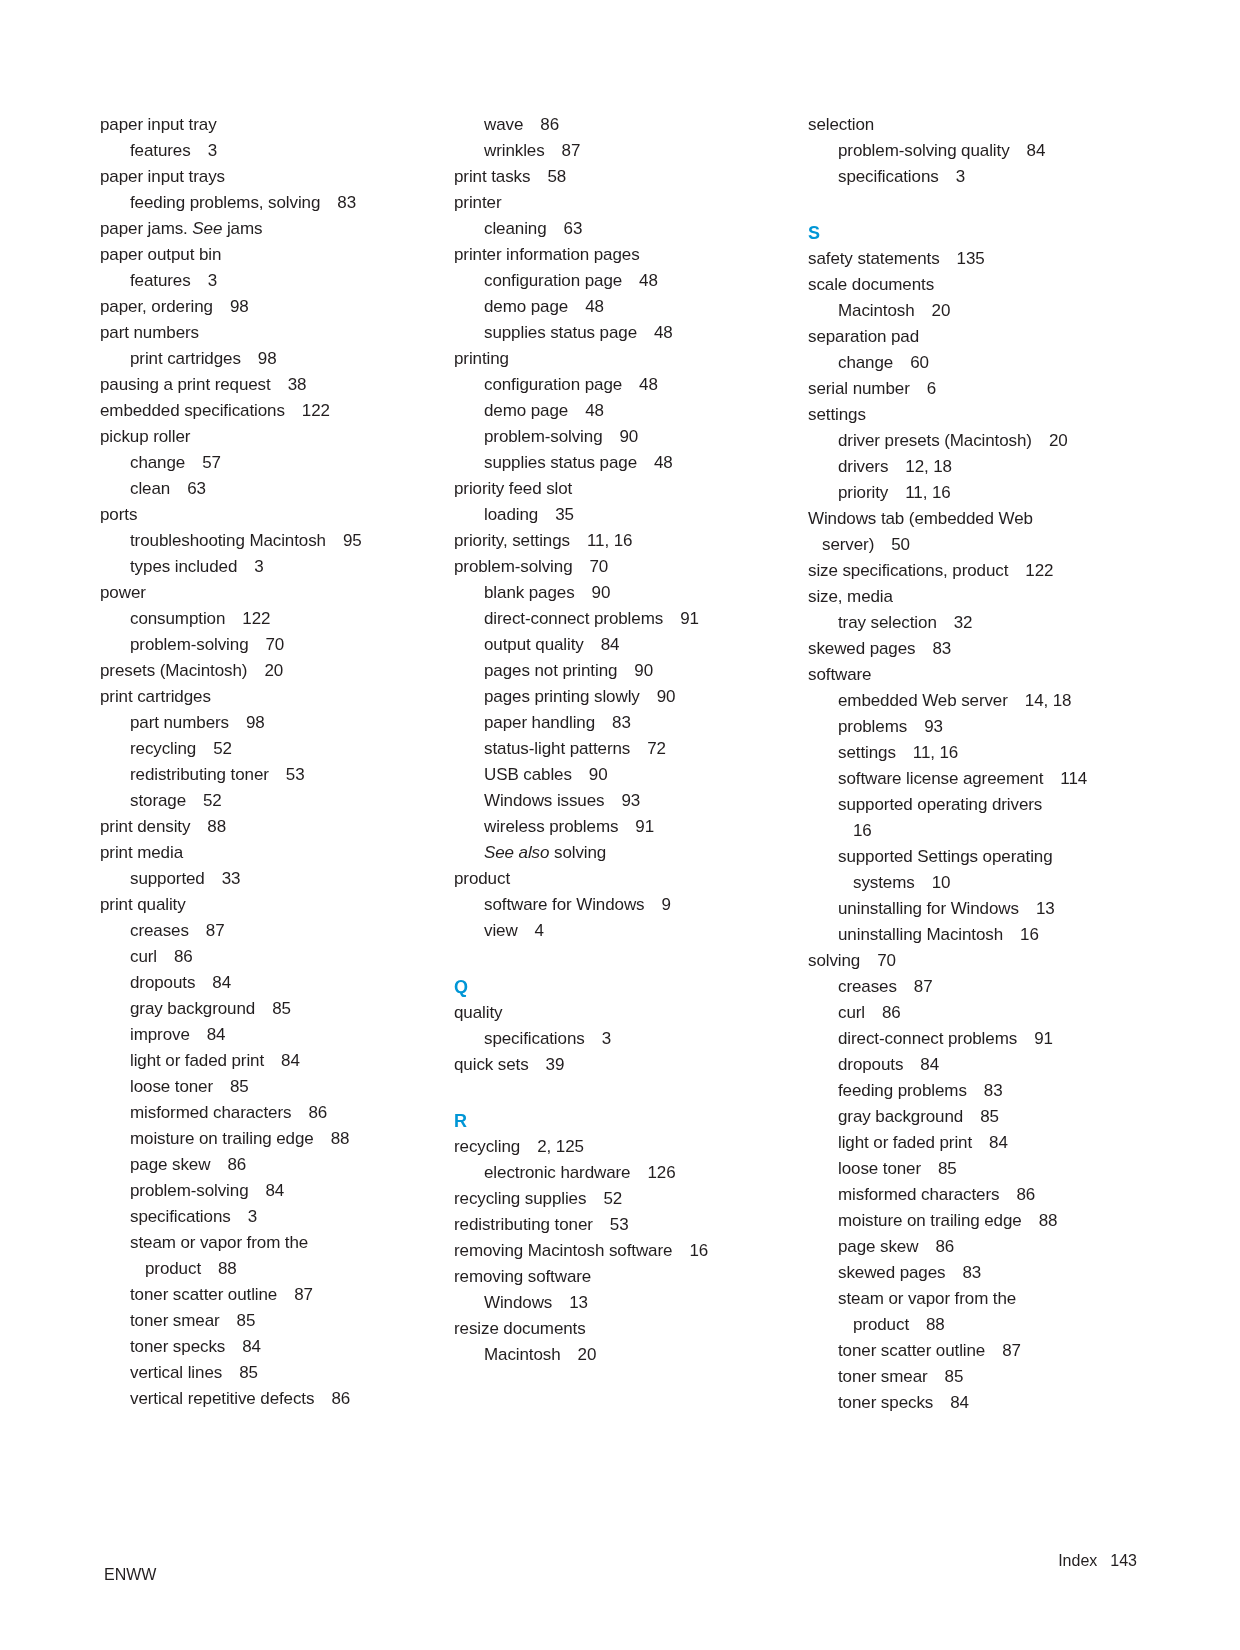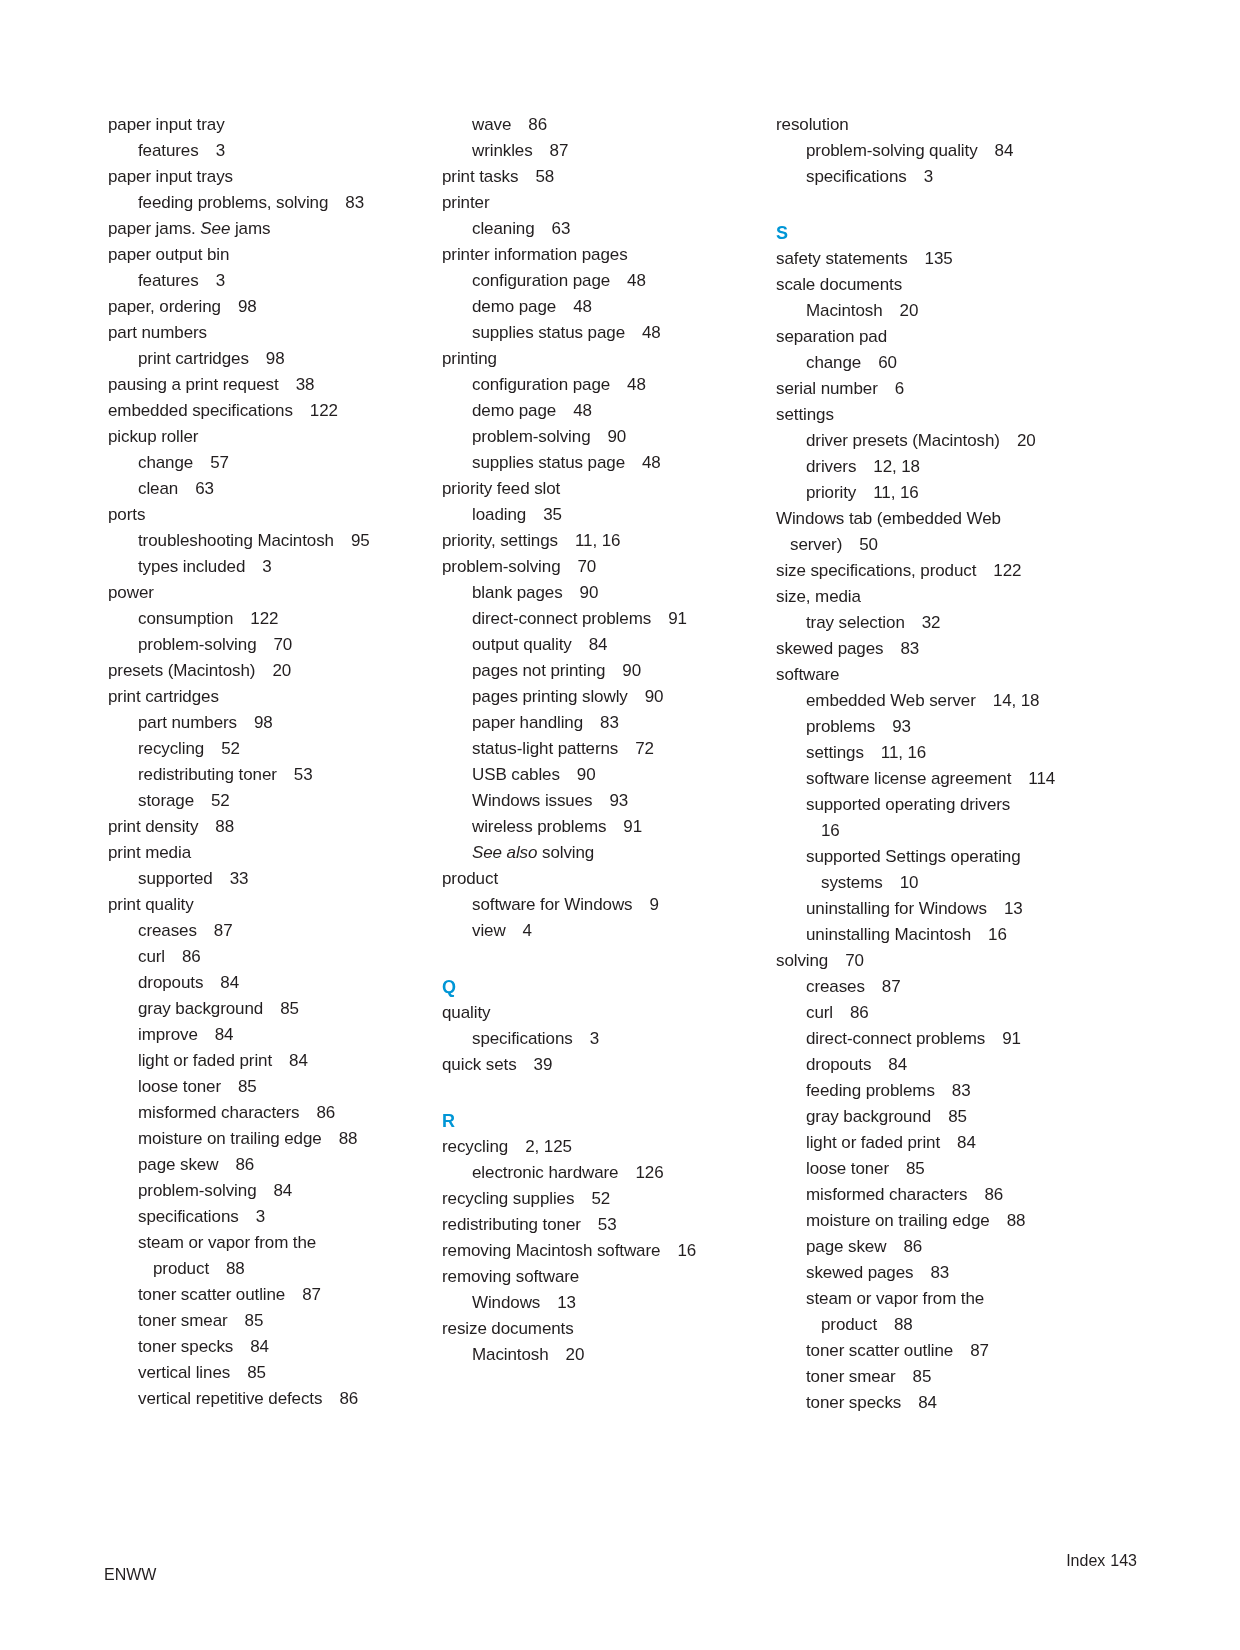--- a/index.html
+++ b/index.html
@@ -6,23 +6,23 @@
   .page {
     position:relative;
     width:1240px; height:1650px;
     background:#ffffff;
     font-family:"Liberation Sans", sans-serif;
     color:#221e1f;
     overflow:hidden;
   }
   .columns {
     position:absolute;
-    left:108px; top:112px;
+    left:100px; top:112px;
     display:flex;
-    gap:24px;
+    gap:44px;
   }
   .col { width:310px; }
   .line {
     height:26px;
     line-height:26px;
     font-size:17px;
     letter-spacing:-0.1px;
     white-space:nowrap;
   }
   .main     { padding-left:0; }
@@ -37,21 +37,21 @@
   .it { font-style:italic;margin-top:38px; }
   .pg-gap { margin-left:17px; }
   .footer {
     position:absolute;
     left:104px; right:103px; top:1551px;
     font-size:16px;
     line-height:20px;
   }
   .footer-left { position:absolute; left:0; top:14px; }
   .footer-right { position:absolute; right:0; top:0; }
-  .footer-pagenum { margin-left:5px; }
+  .footer-pagenum { margin-left:13px; }
 </style>
 </head>
 <body>
 
 <div class="page">
   <div class="columns">
     <div class="col">
         <div class="line main"><span>paper input tray</span></div>
         <div class="line sub"><span>features</span><span class="pg pg-gap">3</span></div>
         <div class="line main"><span>paper input trays</span></div>
@@ -147,21 +147,21 @@
         <div class="line sub"><span>electronic hardware</span><span class="pg pg-gap">126</span></div>
         <div class="line main"><span>recycling supplies</span><span class="pg pg-gap">52</span></div>
         <div class="line main"><span>redistributing toner</span><span class="pg pg-gap">53</span></div>
         <div class="line main"><span>removing Macintosh software</span><span class="pg pg-gap">16</span></div>
         <div class="line main"><span>removing software</span></div>
         <div class="line sub"><span>Windows</span><span class="pg pg-gap">13</span></div>
         <div class="line main"><span>resize documents</span></div>
         <div class="line sub"><span>Macintosh</span><span class="pg pg-gap">20</span></div>
       </div>
     <div class="col">
-        <div class="line main"><span>resolution</span></div>
+        <div class="line main"><span>selection</span></div>
         <div class="line sub"><span>problem-solving quality</span><span class="pg pg-gap">84</span></div>
         <div class="line sub"><span>specifications</span><span class="pg pg-gap">3</span></div>
         <div class="line gap"></div>
         <div class="line section-letter" style="color: rgb(0, 150, 214);"><span>S</span></div>
         <div class="line main"><span>safety statements</span><span class="pg pg-gap">135</span></div>
         <div class="line main"><span>scale documents</span></div>
         <div class="line sub"><span>Macintosh</span><span class="pg pg-gap">20</span></div>
         <div class="line main"><span>separation pad</span></div>
         <div class="line sub"><span>change</span><span class="pg pg-gap">60</span></div>
         <div class="line main"><span>serial number</span><span class="pg pg-gap">6</span></div>

